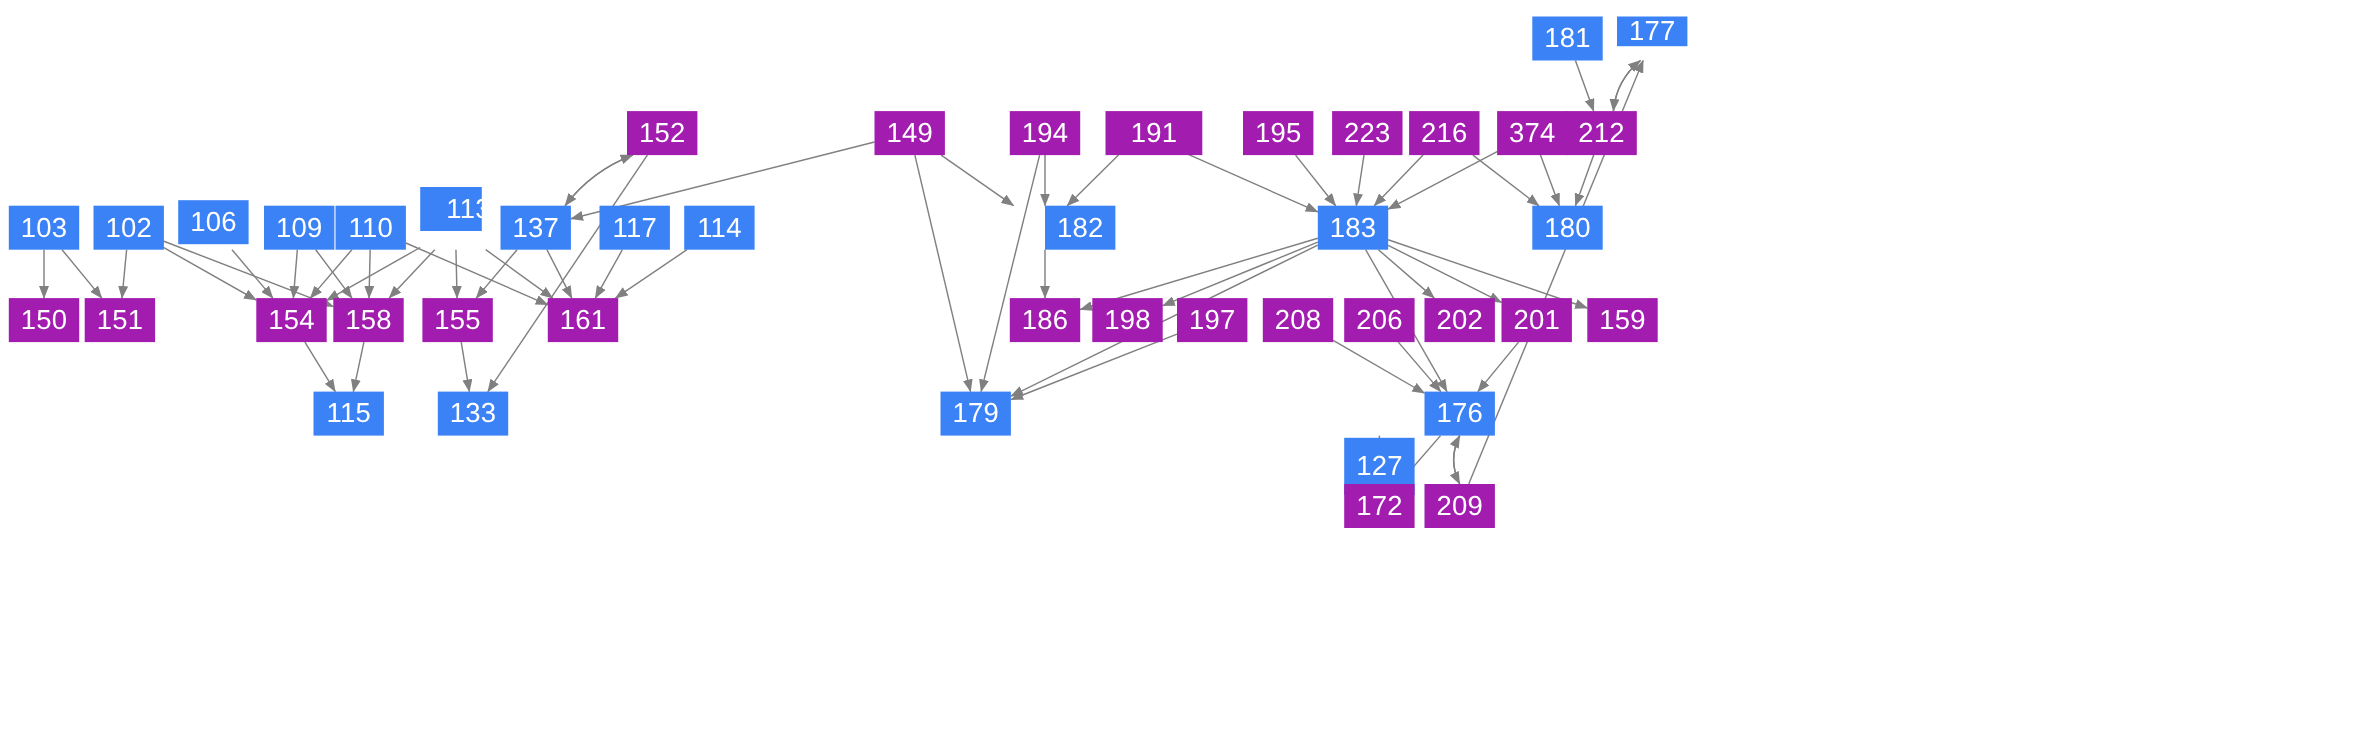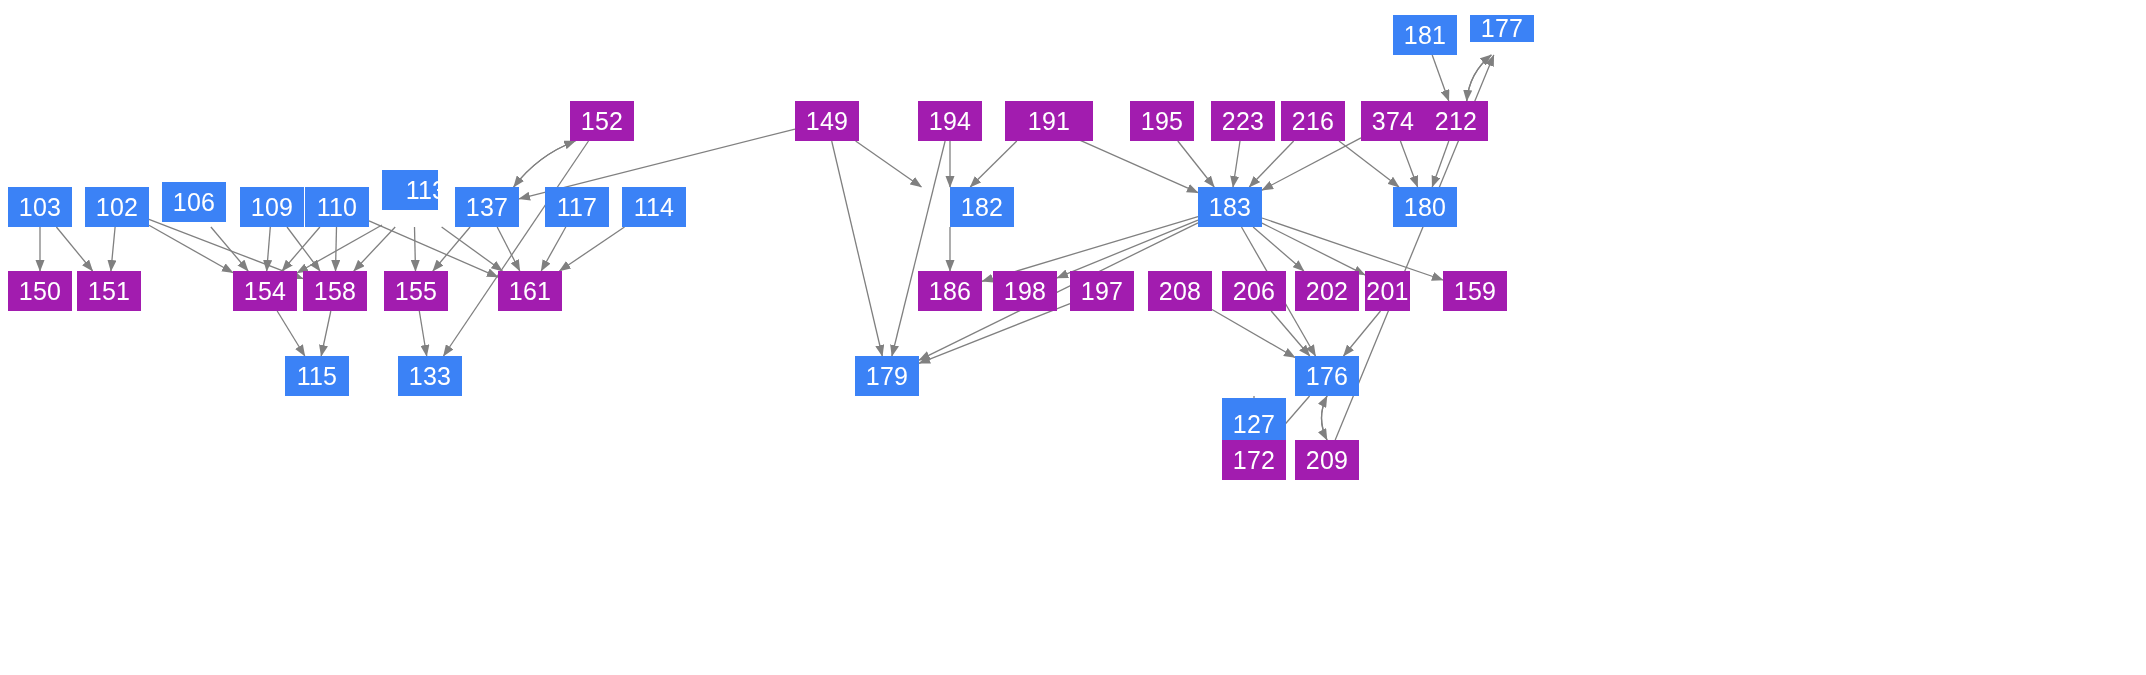--- a/index.html
+++ b/index.html
@@ -224,21 +224,21 @@
       </div>
       <div class="node blue" style="left: 1148px; top: 271px; width: 64px; height: 40px;">
         <span class="node-label">208</span>
       </div>
       <div class="node blue" style="left: 1222px; top: 271px; width: 64px; height: 40px;">
         <span class="node-label">206</span>
       </div>
       <div class="node blue" style="left: 1295px; top: 271px; width: 64px; height: 40px;">
         <span class="node-label">202</span>
       </div>
-      <div class="node blue" style="left: 1365px; top: 271px; width: 45px; height: 40px; text-align: right;">
+      <div class="node blue" style="left: 1365px; top: 271px; width: 64px; height: 40px; text-align: right;">
         <span class="node-label">201</span>
       </div>
       <div class="node blue" style="left: 1443px; top: 271px; width: 64px; height: 40px;">
         <span class="node-label">159</span>
       </div>
       <div class="node red" style="left: 855px; top: 356px; width: 64px; height: 40px;">
         <span class="node-label">179</span>
       </div>
       <div class="node red" style="left: 1222px; top: 356px; width: 64px; height: 52px; margin-top: 42px;">
         <span class="node-label">127</span>

